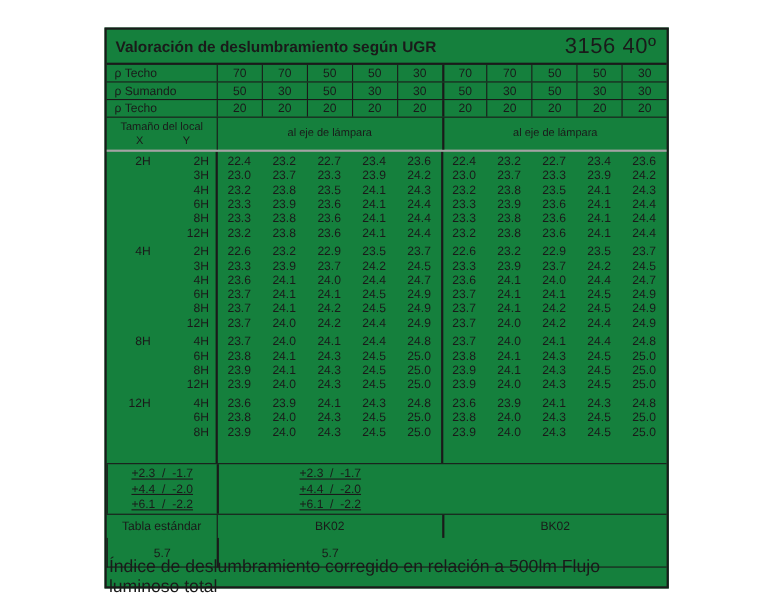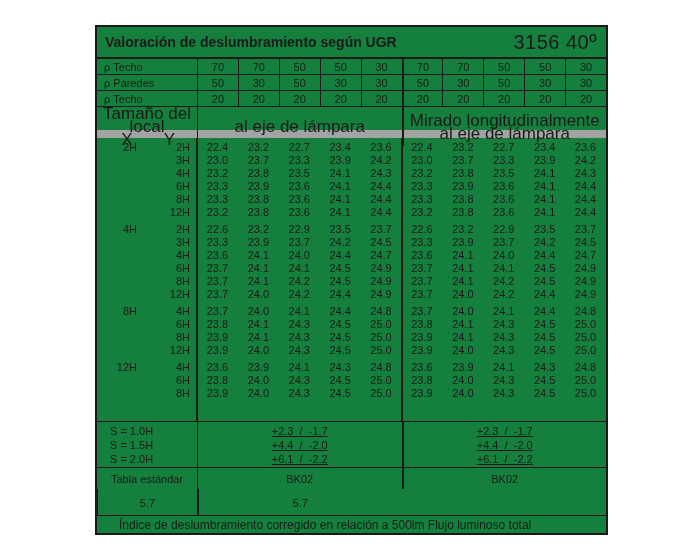--- a/index.html
+++ b/index.html
@@ -19,21 +19,21 @@
   .title { font-size:14px; font-weight:bold; }
   .code  { font-size:20px; letter-spacing:0.5px; }
   
   .rho-row { flex:none; height:16px; display:grid; grid-template-columns:100px repeat(10,1fr);
     border-bottom:1.5px solid #1a1a1a; font-size:11px; }
   .rho-label { display:flex; align-items:center; padding-left:7px;text-align:center; }
   .rho-cell { display:flex; align-items:center; justify-content:center; border-left:1.5px solid #1a1a1a; }
   .rho-cell.group-start { border-left:2px solid #1a1a1a; }
   
   .header-row { flex:none; height:31px; display:grid; grid-template-columns:100px 1fr 1fr;
-    border-bottom:8px solid #a3a3a3; font-size:17px; line-height:13px; }
+    border-bottom:2px solid #a3a3a3; font-size:10px; line-height:13px; }
   .hlabel { display:flex; flex-direction:column; justify-content:center; text-align:center; }
   .hxy { display:flex; }
   .hx { width:60px; text-align:center; }
   .hy { flex:1; text-align:center; padding-right:15px; }
   .hgroup { display:flex; flex-direction:column; justify-content:center; text-align:center;
     border-left:1.5px solid #1a1a1a; }
   .hgroup.long { border-left:2px solid #1a1a1a; }
   
   .data-area { flex:1; position:relative; padding-top:3px; font-size:11px;
     border-bottom:1.5px solid #1a1a1a; overflow:hidden; }
@@ -56,21 +56,21 @@
   .s-col.long { border-left:2px solid #1a1a1a; }
   
   .correction-block { flex:none; height:48px; display:grid; grid-template-columns:100px 1fr 1fr;
     grid-template-rows:21px 27px; border-bottom:1.5px solid #1a1a1a; font-size:11px; }
   .c-cell { display:flex; align-items:center; justify-content:center; text-align:center; line-height:12px; }
   .c-cell.v { border-left:1.5px solid #1a1a1a; }
   .c-cell.v.long { border-left:2px solid #1a1a1a; }
   .c-label2 { white-space:pre-line; }
   
   .footer-row { flex:none; height:17px; display:flex; align-items:center;
-    padding-left:2px; font-size:12px;margin-left:20px; }
+    padding-left:2px; font-size:16px; }
 </style>
 </head>
 <body>
 
 <div class="ugr-window">
 
   <div class="title-row">
     <span class="title">Valoración de deslumbramiento según UGR</span>
     <span class="code">3156 40º</span>
   </div>
@@ -82,21 +82,21 @@
       <div class="rho-cell">50</div>
       <div class="rho-cell">50</div>
       <div class="rho-cell">30</div>
       <div class="rho-cell group-start">70</div>
       <div class="rho-cell">70</div>
       <div class="rho-cell">50</div>
       <div class="rho-cell">50</div>
       <div class="rho-cell">30</div>
     </div>
   <div class="rho-row" id="rho-1">
-    <div class="rho-label">ρ Paredes</div>
+    <div class="rho-label">ρ Sumando</div>
   <div class="rho-cell">50</div>
       <div class="rho-cell">30</div>
       <div class="rho-cell">50</div>
       <div class="rho-cell">30</div>
       <div class="rho-cell">30</div>
       <div class="rho-cell group-start">50</div>
       <div class="rho-cell">30</div>
       <div class="rho-cell">50</div>
       <div class="rho-cell">30</div>
       <div class="rho-cell">30</div>
@@ -120,21 +120,20 @@
       <div>Tamaño del local</div>
       <div class="hxy">
         <span class="hx">X</span>
         <span class="hy">Y</span>
       </div>
     </div>
     <div class="hgroup">
       <div>al eje de lámpara</div>
     </div>
     <div class="hgroup long">
-      <div>Mirado longitudinalmente</div>
       <div>al eje de lámpara</div>
     </div>
   </div>
 
   <div class="data-area" id="data-area">
     <div class="vline"></div>
     <div class="vline group"></div>
   <div class="drow">
         <div class="dlabel">
           <span class="dx">2H</span>
@@ -436,25 +435,20 @@
         <div class="dcell">23.9</div>
         <div class="dcell">24.0</div>
         <div class="dcell">24.3</div>
         <div class="dcell">24.5</div>
         <div class="dcell">25.0</div>
       </div>
     </div>
 
 
   <div class="s-block">
-    <div class="s-labels" id="s-labels">
-        <div>S = 1.0H</div>
-        <div>S = 1.5H</div>
-        <div>S = 2.0H</div>
-      </div>
     <div class="s-col" id="s-perp"><div>+2.3  /  -1.7</div><div>+4.4  /  -2.0</div><div>+6.1  /  -2.2</div></div>
     <div class="s-col long" id="s-long"><div>+2.3  /  -1.7</div><div>+4.4  /  -2.0</div><div>+6.1  /  -2.2</div></div>
   </div>
 
   <div class="correction-block">
     <div class="c-cell">Tabla estándar</div>
     <div class="c-cell v">BK02</div>
     <div class="c-cell v long">BK02</div>
     <div class="c-cell v">5.7</div>
     <div class="c-cell v long">5.7</div>

